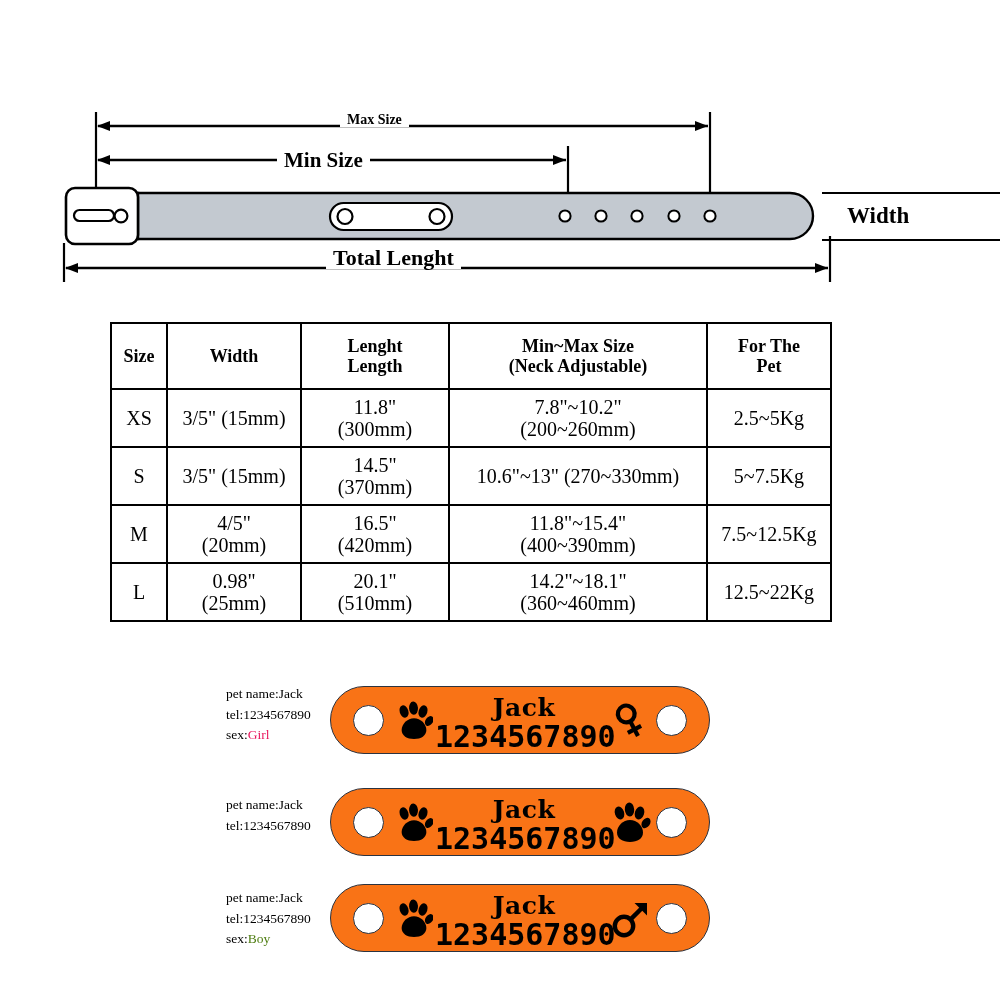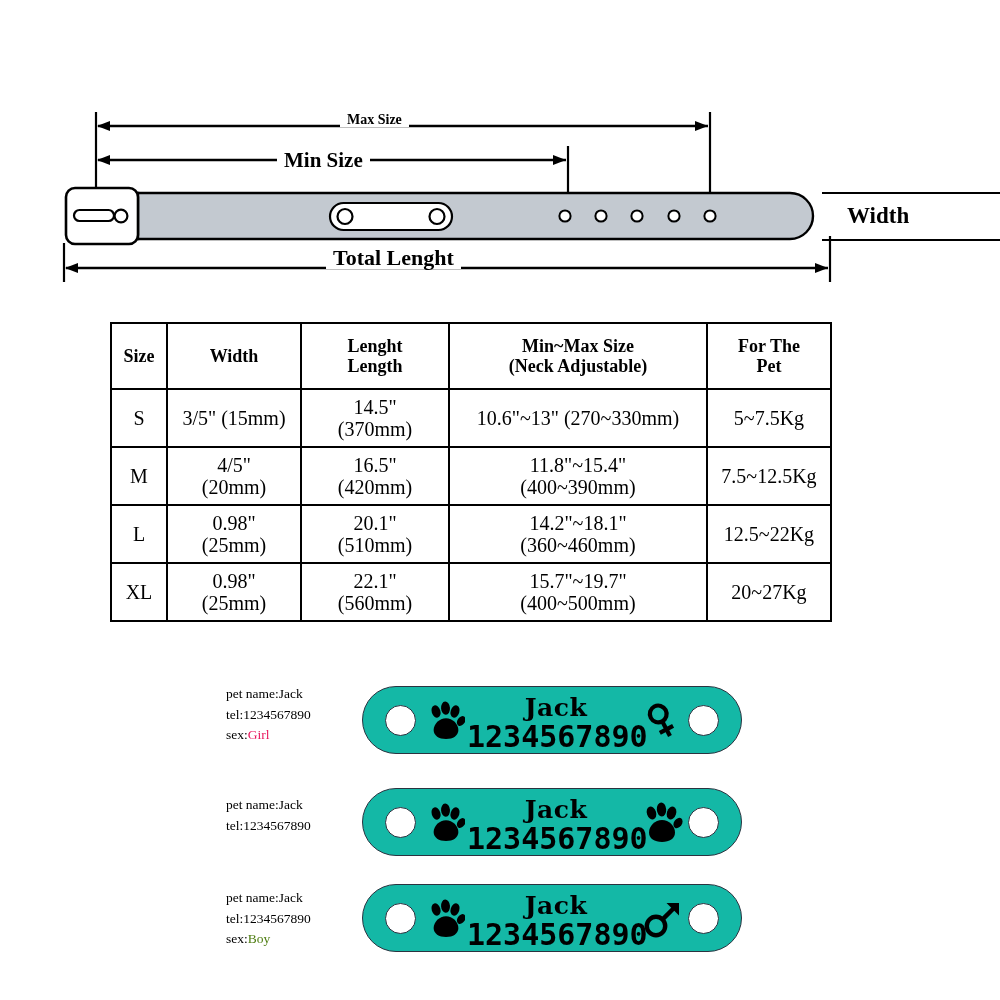--- a/index.html
+++ b/index.html
@@ -105,26 +105,26 @@
     color: #000000;
   }
   #tag-annotation-0 { top: 684px; }
   #tag-annotation-1 { top: 795px; }
   #tag-annotation-2 { top: 888px; }
   .tag-annotation .sex-value-girl { color: #e8175d; text-align: center; }
   .tag-annotation .sex-value-boy  { color: #4d7c0f; }
 
   .tag {
     position: absolute;
-    left: 362px;
+    left: 330px;
     width: 380px;
     height: 68px;
     border: 1.5px solid #2b3340;
     border-radius: 34px;
-    background: #14b8a6;
+    background: #f97316;
     box-sizing: border-box;
   }
   #tag-0 { top: 686px; }
   #tag-1 { top: 788px; }
   #tag-2 { top: 884px; }
 
   .tag-hole {
     position: absolute;
     top: 18px;
     width: 31px;
@@ -265,20 +265,39 @@
         </th>
         <th>
           <span class="cell-line">For The</span>
           <span class="cell-line">Pet</span>
         </th>
       </tr>
     </thead>
     <tbody>
       <tr>
         <td class="cell-size">
+          <span class="cell-line">XS</span>
+        </td>
+        <td>
+          <span class="cell-line">3/5" (15mm)</span>
+        </td>
+        <td>
+          <span class="cell-line">11.8"</span>
+          <span class="cell-line">(300mm)</span>
+        </td>
+        <td>
+          <span class="cell-line">7.8"~10.2"</span>
+          <span class="cell-line">(200~260mm)</span>
+        </td>
+        <td>
+          <span class="cell-line">2.5~5Kg</span>
+        </td>
+      </tr>
+      <tr>
+        <td class="cell-size">
           <span class="cell-line">S</span>
         </td>
         <td>
           <span class="cell-line">3/5" (15mm)</span>
         </td>
         <td>
           <span class="cell-line">14.5"</span>
           <span class="cell-line">(370mm)</span>
         </td>
         <td>
@@ -319,40 +338,20 @@
         <td>
           <span class="cell-line">20.1"</span>
           <span class="cell-line">(510mm)</span>
         </td>
         <td>
           <span class="cell-line">14.2"~18.1"</span>
           <span class="cell-line">(360~460mm)</span>
         </td>
         <td>
           <span class="cell-line">12.5~22Kg</span>
-        </td>
-      </tr>
-      <tr>
-        <td class="cell-size">
-          <span class="cell-line">XL</span>
-        </td>
-        <td>
-          <span class="cell-line">0.98"</span>
-          <span class="cell-line">(25mm)</span>
-        </td>
-        <td>
-          <span class="cell-line">22.1"</span>
-          <span class="cell-line">(560mm)</span>
-        </td>
-        <td>
-          <span class="cell-line">15.7"~19.7"</span>
-          <span class="cell-line">(400~500mm)</span>
-        </td>
-        <td>
-          <span class="cell-line">20~27Kg</span>
         </td>
       </tr>
     </tbody>
   </table>
 </div>
 
 <div class="tag-annotation" id="tag-annotation-0">
   <div>pet name:Jack</div>
   <div>tel:1234567890</div>
   <div><span>sex:</span><span class="sex-value-girl">Girl</span></div>

